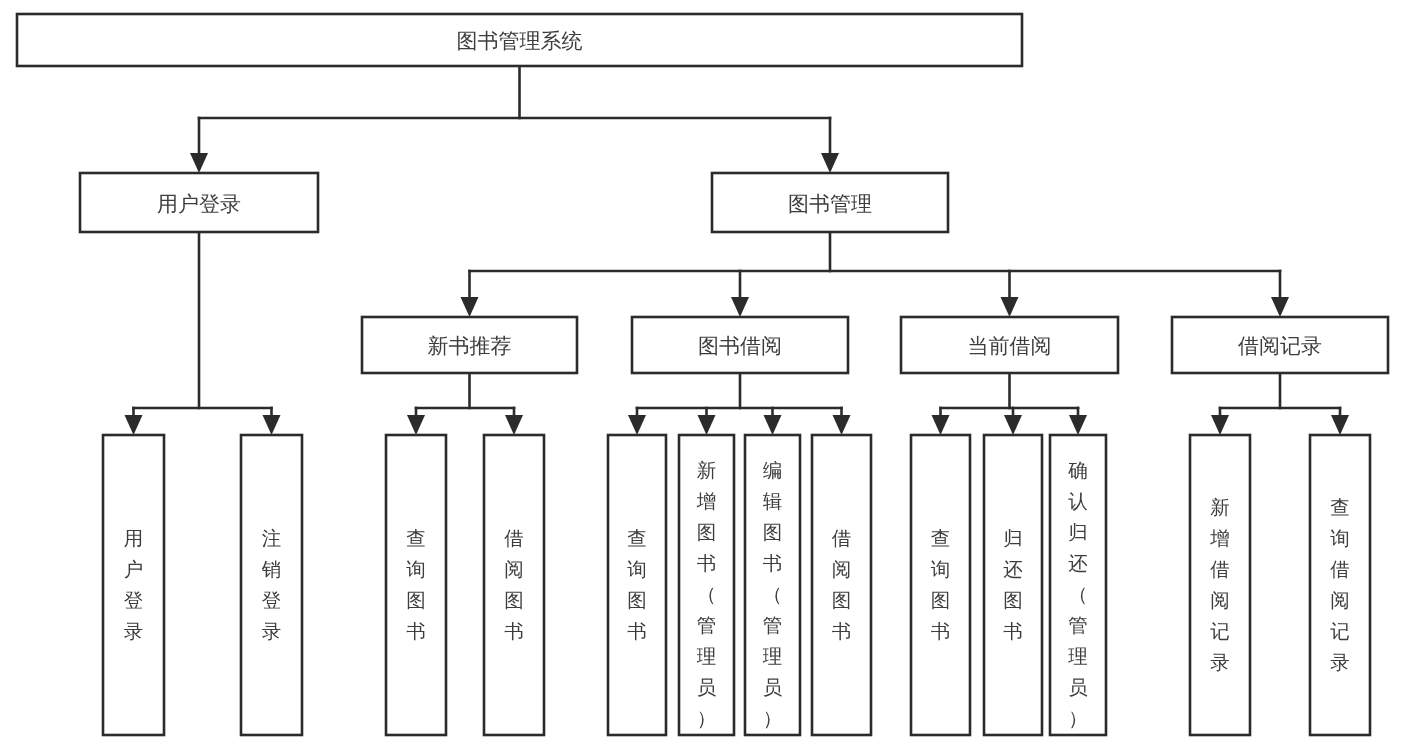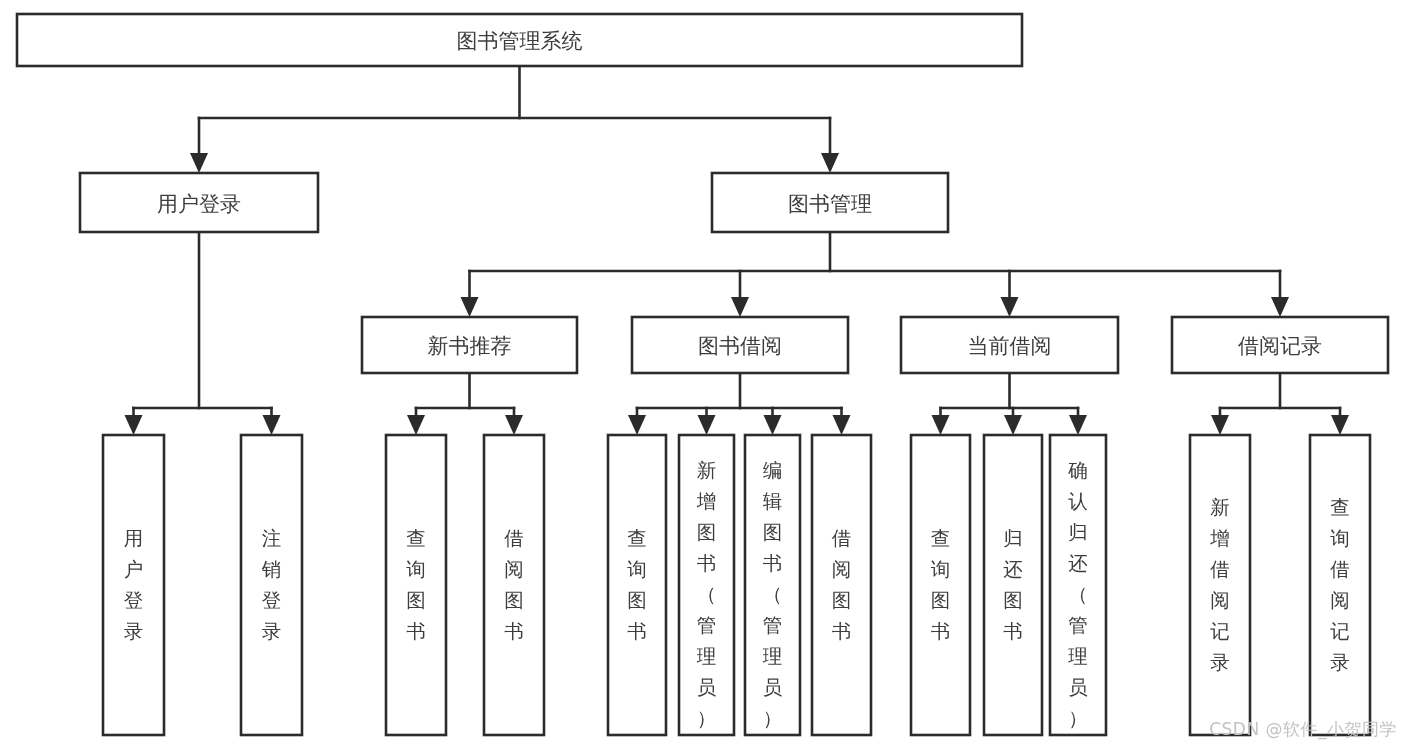--- a/index.html
+++ b/index.html
@@ -257,14 +257,13 @@
           <rect x="1310" y="435" width="60" height="300" class="node-box"></rect>
           <text x="1340" y="507.5" class="node-label vert">查</text>
           <text x="1340" y="538.5" class="node-label vert">询</text>
           <text x="1340" y="569.5" class="node-label vert">借</text>
           <text x="1340" y="600.5" class="node-label vert">阅</text>
           <text x="1340" y="631.5" class="node-label vert">记</text>
           <text x="1340" y="662.5" class="node-label vert">录</text>
         </g>
       </g>
   </svg>
-  <div class="watermark-text">CSDN @软件_小贺同学</div>
 </div>
 
 </body></html>

